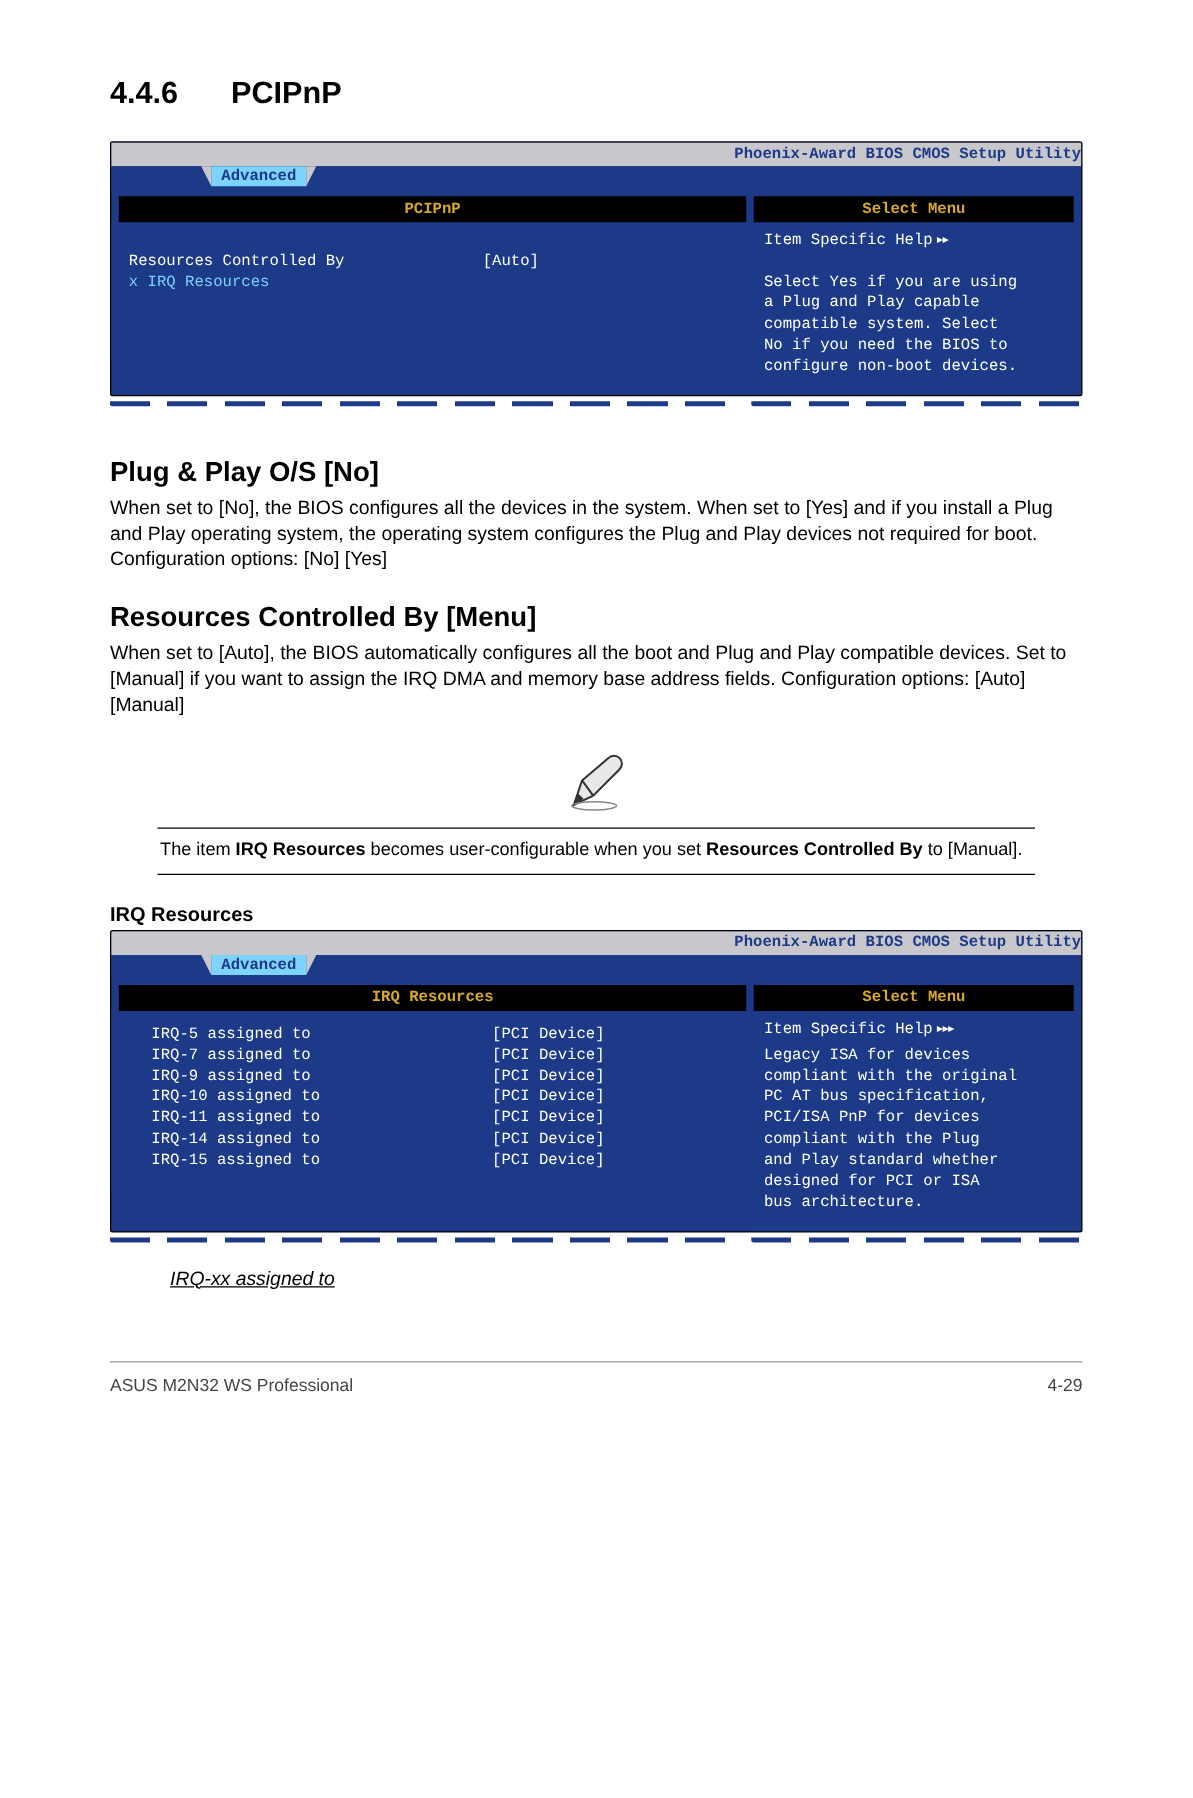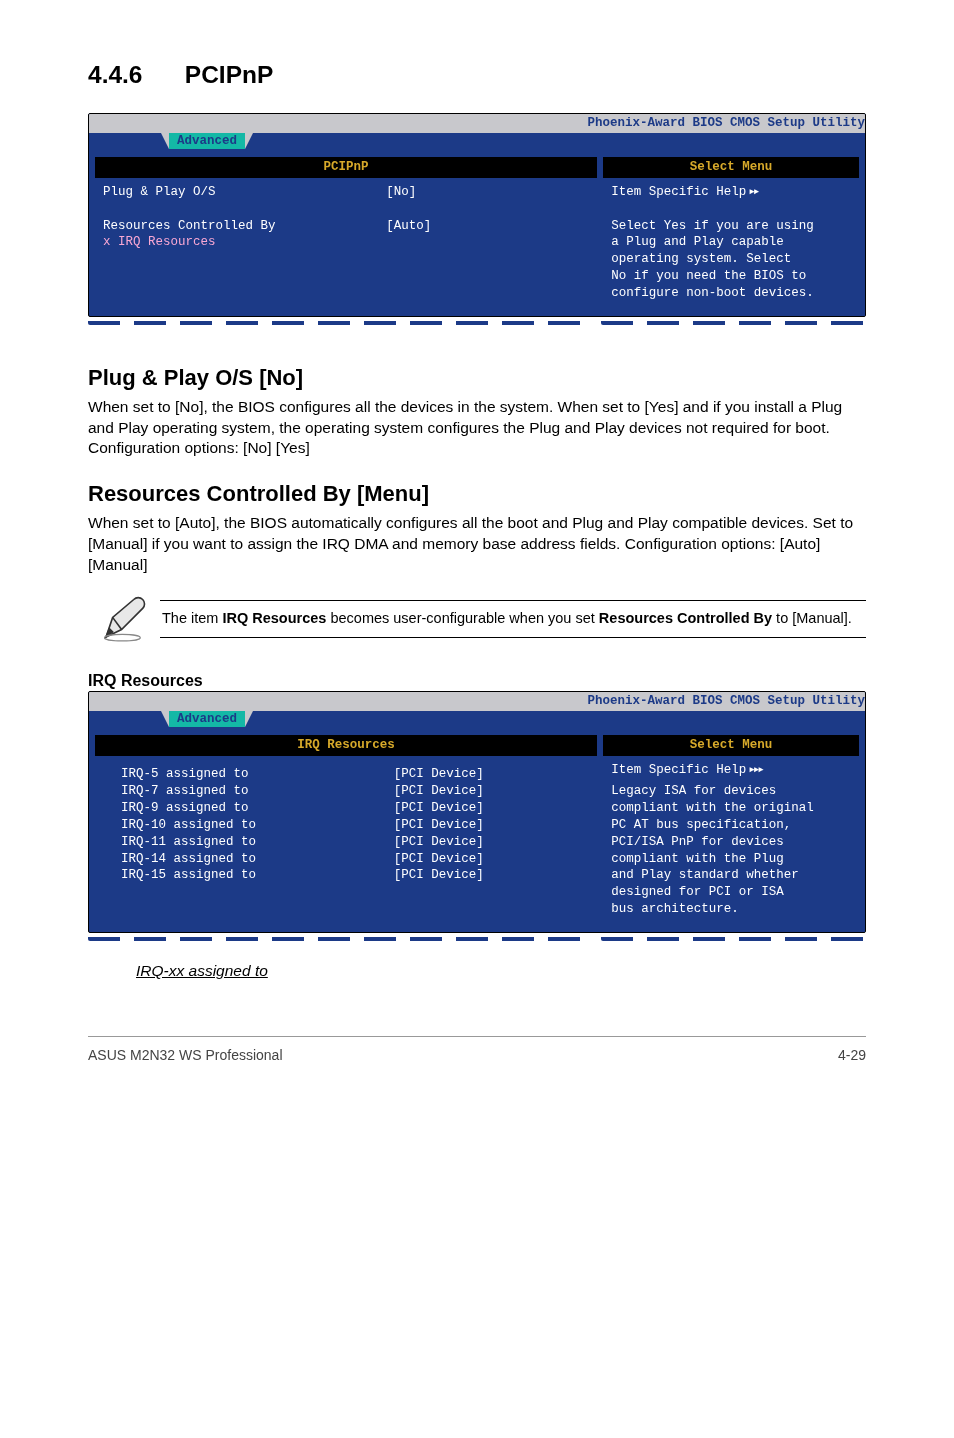--- a/index.html
+++ b/index.html
@@ -39,21 +39,21 @@
     text-align: right;
   }
   .bios .tab-row {
     position: relative;
     background: #1c3a87;
     height: 18px;
   }
   .tab-row .tab {
     position: absolute;
     top: 0; left: 80px;
-    background: #14b8a6;
+    background: #7dd3fc;
     color: #1c3a87;
     font-weight: bold;
     padding: 0 8px 0 8px;
     height: 16px;
     line-height: 16px;
     border-radius: 0 0 0 0;
   }
   .tab::before, .tab::after {
     content: "";
     position: absolute;
@@ -79,29 +79,30 @@
 
   .panel {
     background: #1c3a87;
     padding: 6px 10px 14px 14px;
     min-height: 110px;
   }
   .panel.help { padding-left: 10px; padding-right: 12px; min-height: 110px; }
   .panel .row { display:flex; }
   .panel .row .k { width: 58%; }
   .panel .row .v { width: 42%; }
-  .dim { color: #f9a8d4; }
+  .dim { color: #7dd3fc; }
   .arr { letter-spacing: -3px; padding-left: 2px; }
   .bios2 .panel { min-height: 130px; }
 
   
   .note {
     display: flex;
     align-items: center;
     margin: 12px 0 22px 0;
+    flex-direction: column;
   }
   .note .lines { flex: 1; }
   .note .lines .ln { height: 1.5px; background: #000; margin: 0; }
   .note .lines .txt { padding: 8px 10px 8px 2px; font-size: 14.5px; line-height: 1.35; }
   .pencil {
     width: 72px; height: 58px; flex: 0 0 72px;
     display: flex; align-items: center; justify-content: center;
   }
   .pencil svg { width: 52px; height: 52px; }
 
@@ -141,24 +142,20 @@
 <div class="bios">
   <div class="strip">Phoenix-Award BIOS CMOS Setup Utility</div>
   <div class="tab-row">
     <div class="tab">Advanced</div>
   </div>
   <div class="columns">
     <div class="col-left">
       <div class="colhead">PCIPnP</div>
       <div class="panel">
         <div class="row">
-          <div class="k">Plug &amp; Play O/S</div>
-          <div class="v">[No]</div>
-        </div>
-        <div class="row">
           <div class="k">&nbsp;</div>
             <div class="v"></div>
         </div>
         <div class="row">
           <div class="k">Resources Controlled By</div>
           <div class="v">[Auto]</div>
         </div>
         <div class="row dim">
           <div class="k">x  IRQ Resources</div>
           <div class="v"></div>
@@ -167,21 +164,21 @@
     </div>
     <div class="col-right">
       <div class="colhead">Select Menu</div>
       <div class="panel help">
         <div>
           <span>Item Specific Help</span><span class="arr">▸▸</span>
         </div>
         <div>&nbsp;</div>
         <div>Select Yes if you are using</div>
         <div>a Plug and Play capable</div>
-        <div>operating system. Select</div>
+        <div>compatible system. Select</div>
         <div>No if you need the BIOS to</div>
         <div>configure non-boot devices.</div>
       </div>
     </div>
   </div>
 </div>
 <div class="dash-wrap">
     <div class="dashline"></div>
     <div class="dashline r"></div>
   </div>

